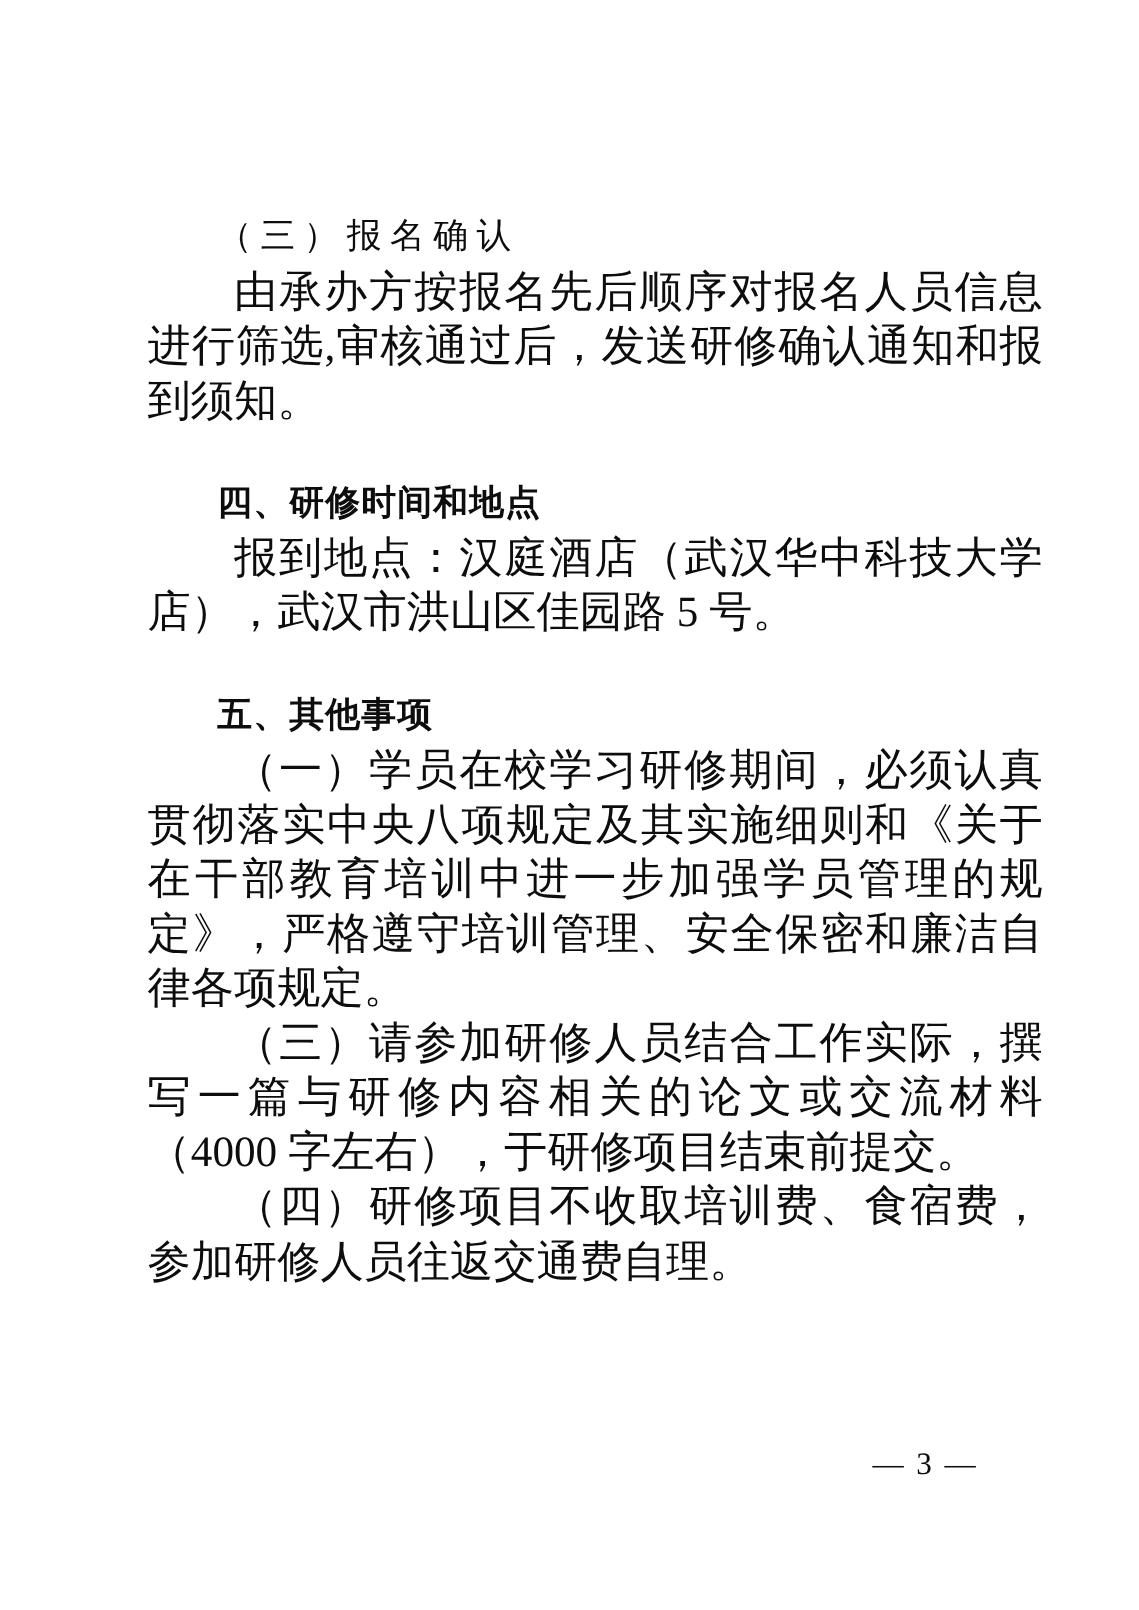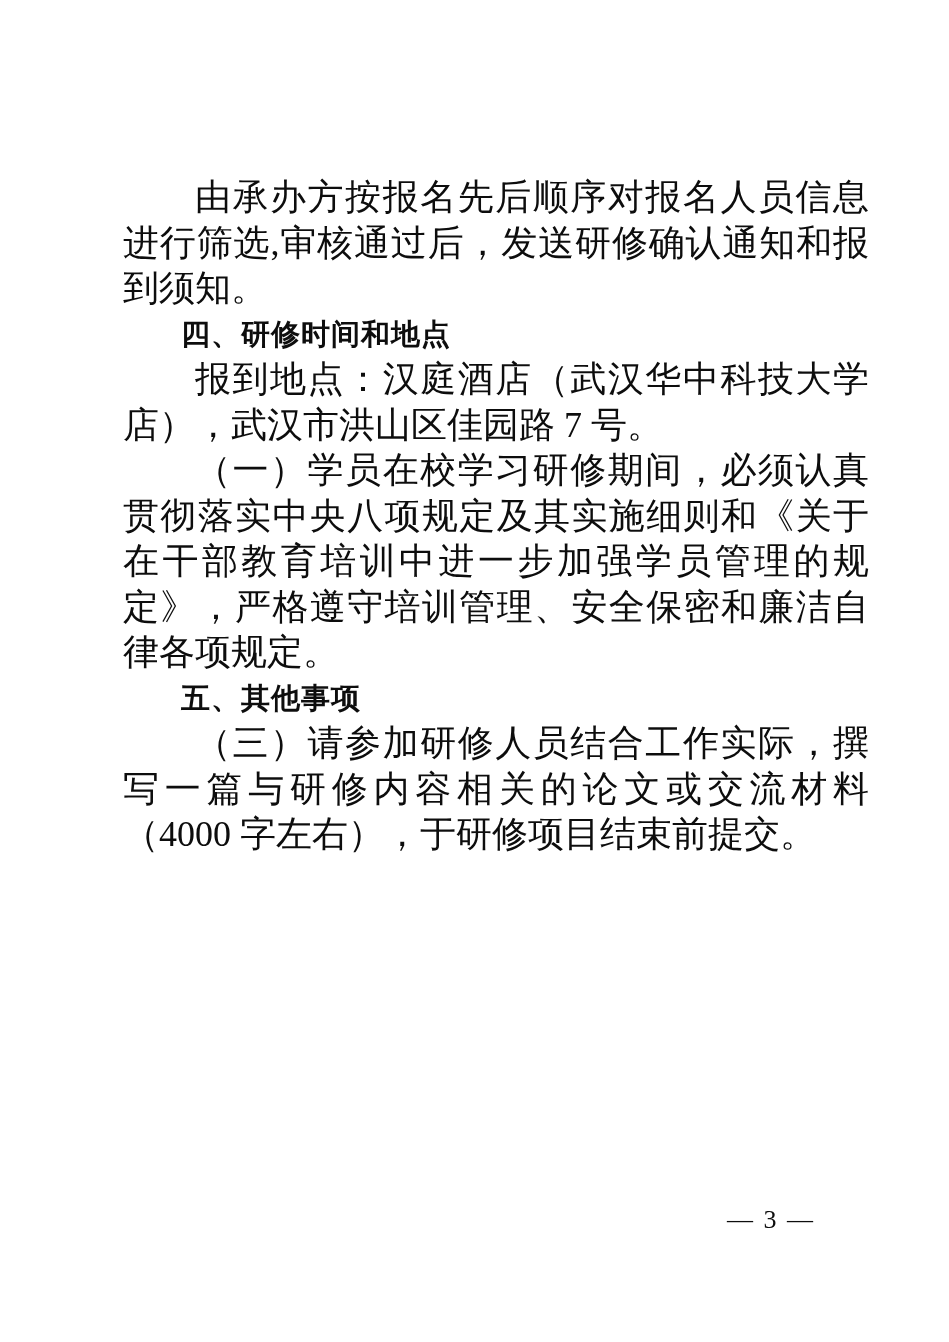--- a/index.html
+++ b/index.html
@@ -35,37 +35,40 @@
     text-indent: 2em;
     letter-spacing: 7px;
     font-size: 29px;
   }
   .section-heading {
     text-indent: 2em;
     font-family: "Liberation Sans", "DejaVu Sans", sans-serif;
     font-weight: bold;
     letter-spacing: 1px;
     font-size: 29px;
+    margin-top: 40px;
   }
   .page-number {
     position: absolute;
     top: 1205px;
     right: 134px;
     font-size: 26px;
     letter-spacing: 2px;
     color: #0d0d0d;
     font-family: "Liberation Serif", "DejaVu Serif", serif;
   }
 </style>
 </head>
 <body>
 
 <div class="page">
   <div class="content">
+    <p class="block subheading">（三）报名确认</p>
     <p class="block paragraph">由承办方按报名先后顺序对报名人员信息进行筛选,审核通过后，发送研修确认通知和报到须知。</p>
     <p class="block section-heading">四、研修时间和地点</p>
-    <p class="block paragraph">报到地点：汉庭酒店（武汉华中科技大学店），武汉市洪山区佳园路 7 号。</p>
+    <p class="block paragraph">报到地点：汉庭酒店（武汉华中科技大学店），武汉市洪山区佳园路 5 号。</p>
+    <p class="block section-heading">五、其他事项</p>
     <p class="block paragraph">（一）学员在校学习研修期间，必须认真贯彻落实中央八项规定及其实施细则和《关于在干部教育培训中进一步加强学员管理的规定》，严格遵守培训管理、安全保密和廉洁自律各项规定。</p>
-    <p class="block section-heading">五、其他事项</p>
     <p class="block paragraph">（三）请参加研修人员结合工作实际，撰写一篇与研修内容相关的论文或交流材料（4000 字左右），于研修项目结束前提交。</p>
+    <p class="block paragraph">（四）研修项目不收取培训费、食宿费，参加研修人员往返交通费自理。</p>
   </div>
   <div class="page-number">— 3 —</div>
 </div>
 
 </body></html>

